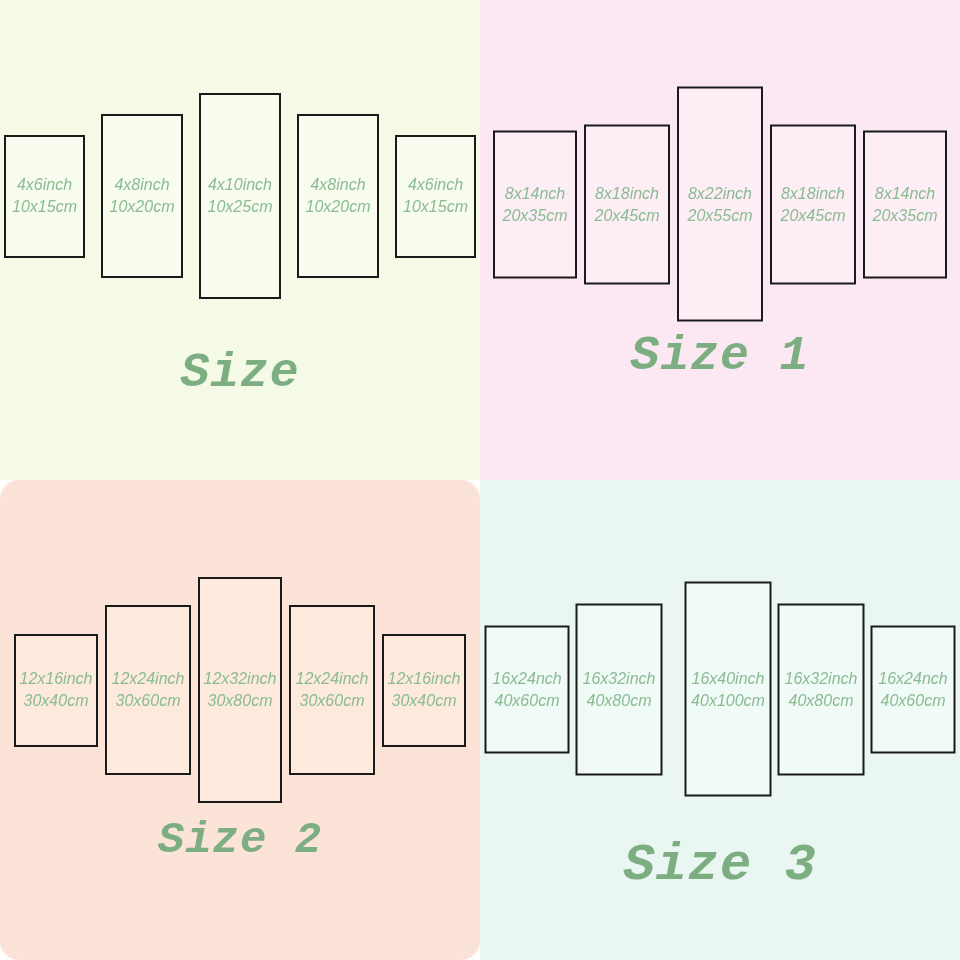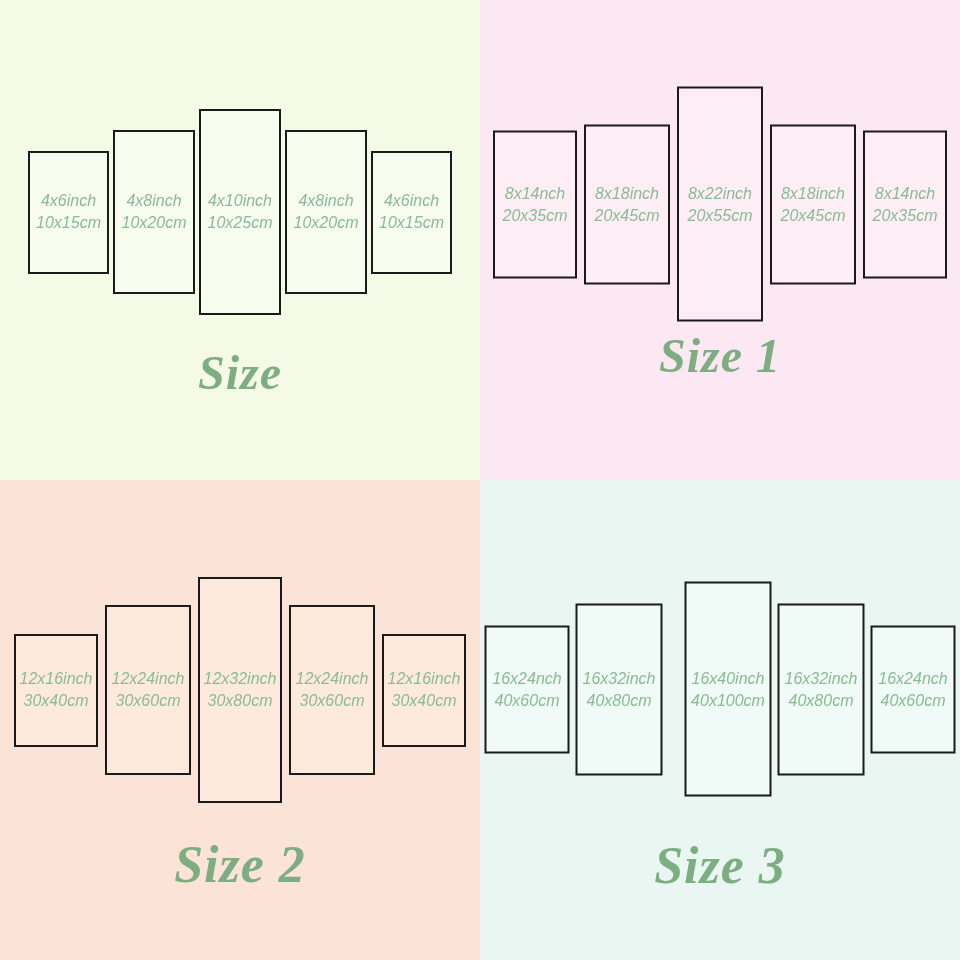--- a/index.html
+++ b/index.html
@@ -37,48 +37,48 @@
     font-size: 16px;
     line-height: 22px;
     white-space: nowrap;
     color: var(--label-green, #8abb93);
   }
   .title {
     position: absolute;
     left: 0;
     width: 100%;
     text-align: center;
-    font-family: Liberation Serif, serif;
+    font-family: Liberation Mono, monospace;
     font-style: italic;
     font-weight: 700;
     line-height: 1;
     letter-spacing: 1px;
     color: var(--title-green, #7cae81);
   }
 
   
-  .q0 .panels { top: 212px; gap: 4px; }
+  .q0 .panels { top: 196px; gap: 16px; }
   .q0 .p1, .q0 .p5 { width: 81px; height: 123px; }
   .q0 .p2, .q0 .p4 { width: 82px; height: 164px; }
   .q0 .p3           { width: 82px; height: 206px; }
   .q0 .title { top: 349px; font-size: 48px; }
 
   
   .q1 .panels { top: 204px; gap: 7px; }
   .q1 .p1, .q1 .p5 { width: 84px; height: 148px; }
   .q1 .p2, .q1 .p4 { width: 86px; height: 160px; }
   .q1 .p3           { width: 86px; height: 235px; }
   .q1 .title { top: 332px; font-size: 48px; }
 
   
   .q2 .panels { top: 210px; gap: 7px; }
   .q2 .p1, .q2 .p5 { width: 84px; height: 113px; }
   .q2 .p2, .q2 .p4 { width: 86px; height: 170px; }
   .q2 .p3           { width: 84px; height: 226px; }
-  .q2 .title { top: 359px; font-size: 52px; }
+  .q2 .title { top: 338px; font-size: 44px; }
 
   
   .q3 .panels { top: 209px; gap: 6px; }
   .q3 .p1, .q3 .p5 { width: 85px; height: 128px; }
   .q3 .p2, .q3 .p4 { width: 87px; height: 172px; }
   .q3 .p3           { width: 87px; height: 215px; }
   .q3 .title { top: 360px; font-size: 52px; }
 </style>
 </head>
 <body style="--label-green: #8abb93; --title-green: #7cae81; --panel-border: #1a1a1a; background: rgb(255, 255, 255);">
@@ -150,21 +150,21 @@
       <div class="panel p5" style="background: rgb(253, 238, 246);">
         <div class="label">
           <span>8x14nch</span>
           <span>20x35cm</span>
         </div>
       </div>
     </div>
     <h2 class="title">Size 1</h2>
   </section>
 
-  <section class="quadrant q2" style="background: rgb(252, 227, 215);">
+  <section class="quadrant q2" style="background: rgb(252, 227, 215); border-radius: 19px;">
     <div class="panels">
       <div class="panel p1" style="background: rgb(253, 234, 221);">
         <div class="label">
           <span>12x16inch</span>
           <span>30x40cm</span>
         </div>
       </div>
       <div class="panel p2" style="background: rgb(253, 234, 221);">
         <div class="label">
           <span>12x24inch</span>

